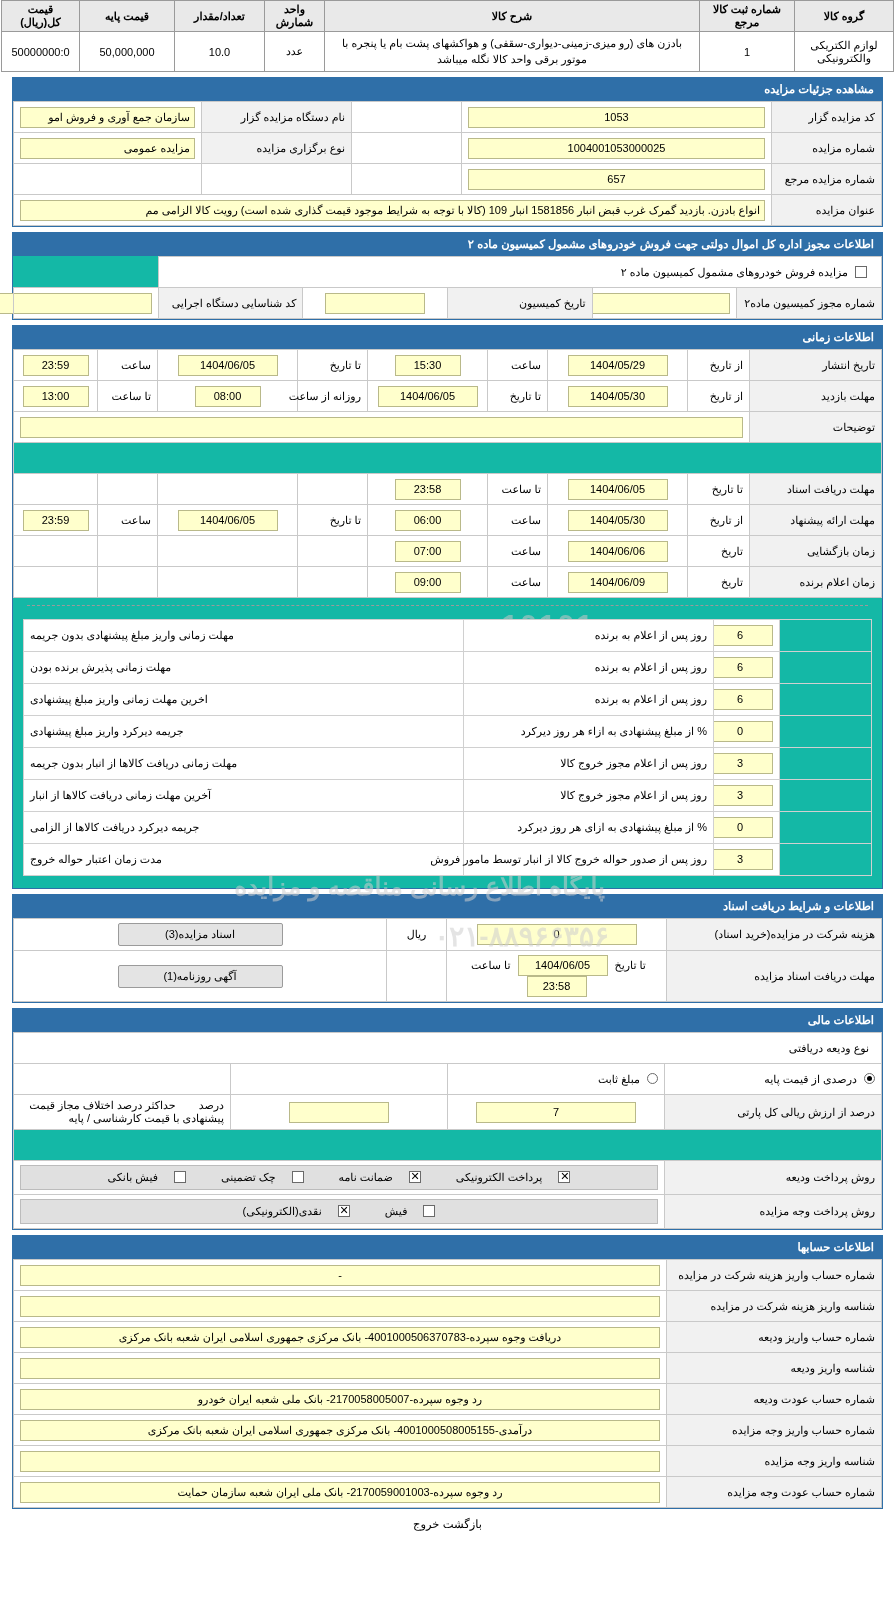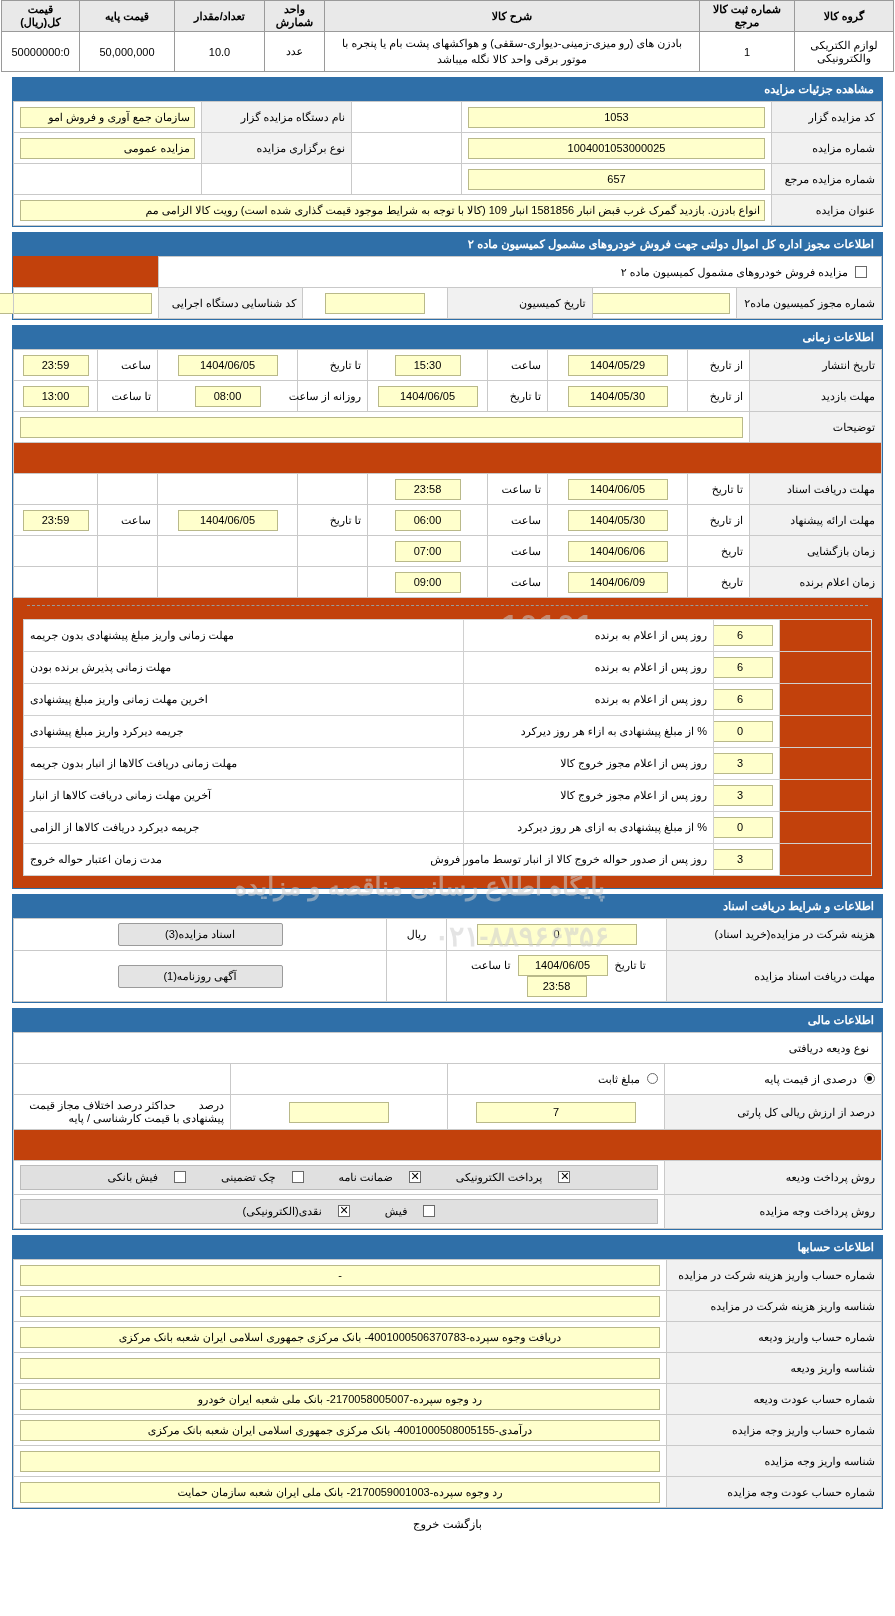--- a/index.html
+++ b/index.html
@@ -42,21 +42,21 @@
     vertical-align: middle;
     height: 40px;
     background: #fff;
   }
   td.desc { text-align: center; line-height: 1.45; margin-left: 9px; }
 
   
   .section {
     margin: 5px 12px 0 12px;
     border: 1px solid #2f6fa8;
-    background: #c2410c;
+    background: #14b8a6;
   }
   .sec-head {
     background: #2f6fa8;
     color: #fff;
     font-size: 11.5px;
     font-weight: bold;
     padding: 4px 8px 5px 8px;
     text-align: right;
   }
   .sec-body { padding: 0; }

